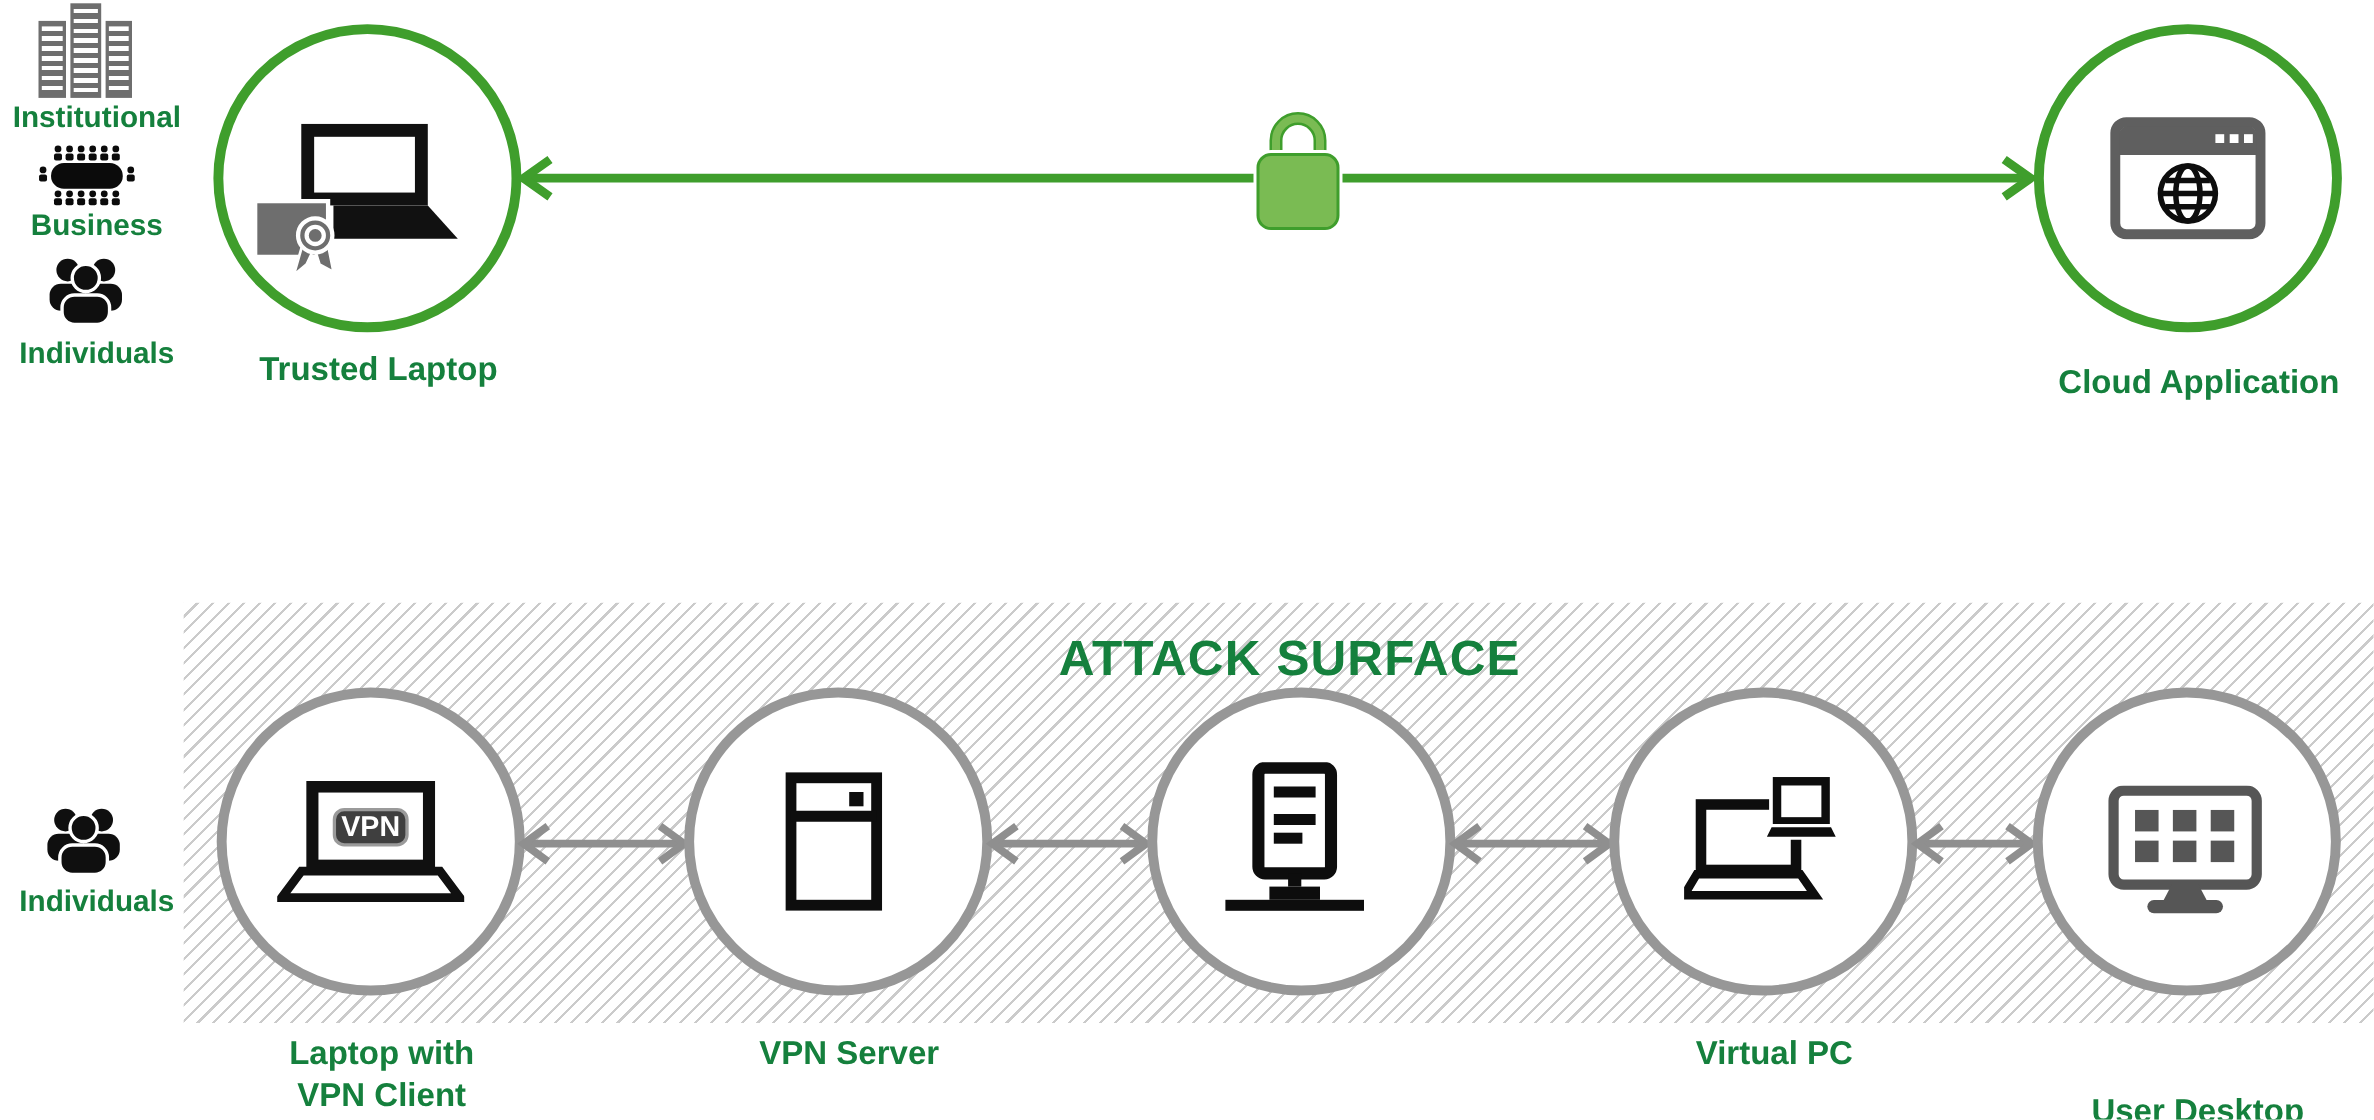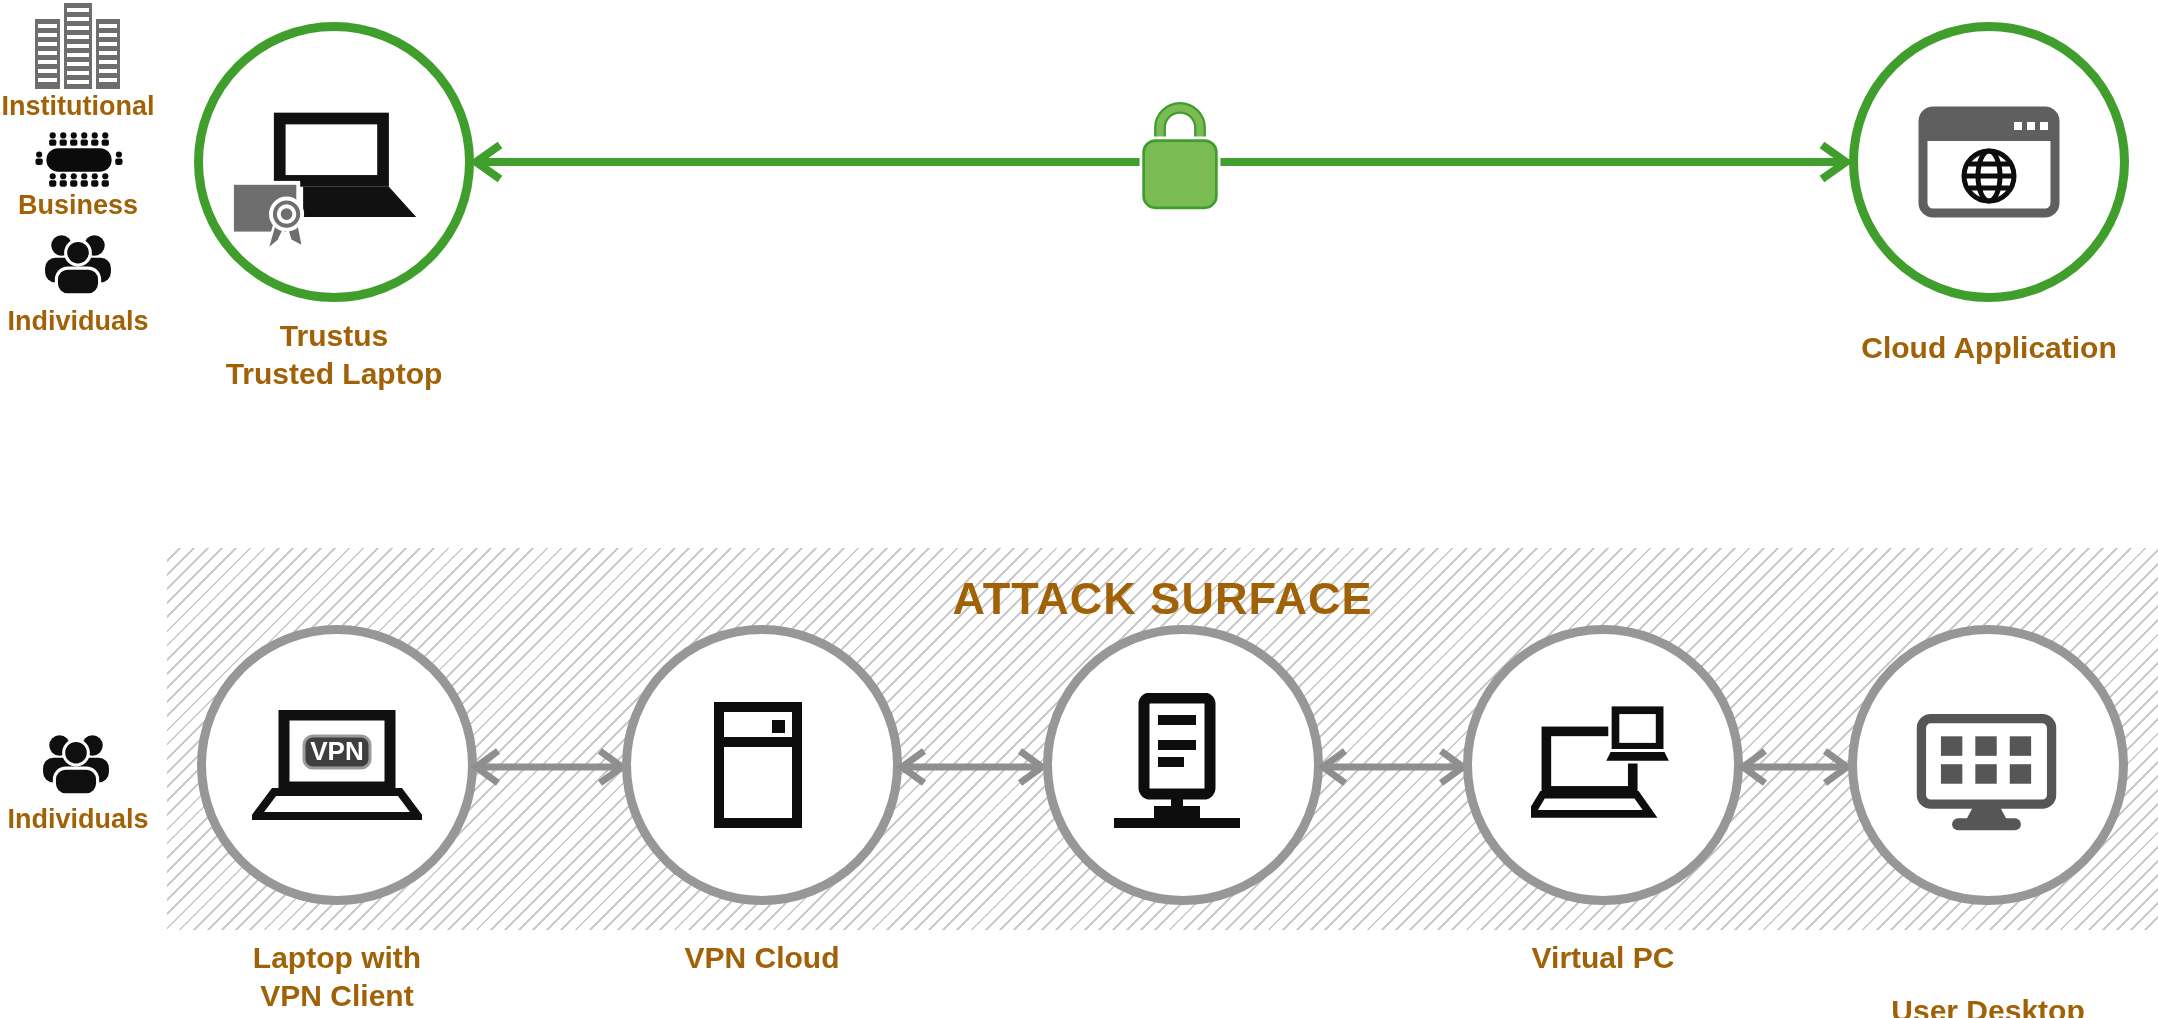--- a/index.html
+++ b/index.html
@@ -3,21 +3,21 @@
 <meta charset="utf-8">
 <style>
   html,body{margin:0;padding:0;background:#fff;}
   .stage{position:relative;width:2158px;height:1018px;background:#fff;overflow:hidden;
          font-family:"Liberation Sans",sans-serif;color:#161616;}
   .circle{position:absolute;width:280px;height:280px;border-radius:50%;background:#fff;box-sizing:border-box;}
   .circle.green{border:9px solid #3f9e2c;}
   .circle.gray{border:9px solid #979797;}
   .hatch{position:absolute;left:167px;top:548px;width:1991px;height:382px;
          background:repeating-linear-gradient(135deg,#ffffff 0 8px,#cbcbcb 8px 10px);}
-  .lbl{position:absolute;font-weight:bold;text-align:center;color:#a16207;}
+  .lbl{position:absolute;font-weight:bold;text-align:center;color:#15803d;margin-left:10px;}
   .lbl.small{font-size:27px;line-height:31px;}
   .lbl.node{font-size:30px;line-height:38px;}
   .lbl.title{font-size:45px;letter-spacing:1px;}
   .icon{position:absolute;}
   .tower{position:absolute;background:#6e6e6e;}
   .tower::after{content:"";position:absolute;left:3px;right:3px;top:5px;bottom:4px;
          background:repeating-linear-gradient(180deg,#ffffff 0 4px,transparent 4px 9px);}
 </style>
 </head>
 <body>
@@ -86,21 +86,20 @@
   <svg class="icon" style="left:230px;top:100px" width="195" height="154" viewBox="0 0 200 158">
     <rect x="51" y="19" width="106" height="64" fill="#fff" stroke="#111" stroke-width="12"></rect>
     <path d="M75,89 L163,89 L191,120 L75,120 Z" fill="#111"></path>
     <rect x="2" y="85" width="68" height="52" fill="#6e6e6e" stroke="#fff" stroke-width="4"></rect>
     <path d="M46,126 L38,154 L50,144 L56,131 Z" fill="#6e6e6e" stroke="#fff" stroke-width="2.5"></path>
     <path d="M70,126 L75,151 L62,144 L58,131 Z" fill="#6e6e6e" stroke="#fff" stroke-width="2.5"></path>
     <circle cx="58" cy="117" r="16" fill="#6e6e6e" stroke="#fff" stroke-width="4"></circle>
     <circle cx="58" cy="117" r="8" fill="none" stroke="#fff" stroke-width="4"></circle>
   </svg>
   <div class="lbl node" style="left:184px;top:317px;width:300px">
-    <span style="display:block">Trustus</span>
     <span style="display:block">Trusted Laptop</span>
   </div>
 
   <svg class="icon" style="left:466px;top:140px" width="1390" height="44" viewBox="0 0 1390 44">
     <line x1="10" y1="22" x2="1380" y2="22" stroke="#3f9e2c" stroke-width="8"></line>
     <path d="M34,5 L10,22 L34,39" fill="none" stroke="#3f9e2c" stroke-width="8"></path>
     <path d="M1356,5 L1380,22 L1356,39" fill="none" stroke="#3f9e2c" stroke-width="8"></path>
   </svg>
   <svg class="icon" style="left:1130px;top:86px" width="100" height="130" viewBox="0 0 110 143">
     <path d="M33,68 V46 a22,22 0 0 1 44,0 V68" fill="none" stroke="#ffffff" stroke-width="20"></path>
@@ -160,21 +159,21 @@
     <path d="M132,6 L154,22 L132,38" fill="none" stroke="#8f8f8f" stroke-width="7"></path>
   </svg>
 
   <div class="circle gray" style="left:622px;top:625px"></div>
   <svg class="icon" style="left:714px;top:702px" width="88" height="126" viewBox="0 0 88 126">
     <rect x="5" y="5" width="78" height="116" fill="#fff" stroke="#0d0d0d" stroke-width="10"></rect>
     <line x1="5" y1="40" x2="83" y2="40" stroke="#0d0d0d" stroke-width="10"></line>
     <rect x="58" y="18" width="13" height="13" fill="#0d0d0d"></rect>
   </svg>
   <div class="lbl node" style="left:597px;top:939px;width:330px">
-    <span style="display:block">VPN Cloud</span>
+    <span style="display:block">VPN Server</span>
     <span style="display:block"></span>
   </div>
 
   <svg class="icon" style="left:894px;top:745px" width="156" height="44" viewBox="0 0 156 44">
     <line x1="8" y1="22" x2="148" y2="22" stroke="#8f8f8f" stroke-width="7"></line>
     <path d="M30,6 L8,22 L30,38" fill="none" stroke="#8f8f8f" stroke-width="7"></path>
     <path d="M126,6 L148,22 L126,38" fill="none" stroke="#8f8f8f" stroke-width="7"></path>
   </svg>
 
   <div class="circle gray" style="left:1043px;top:625px"></div>

